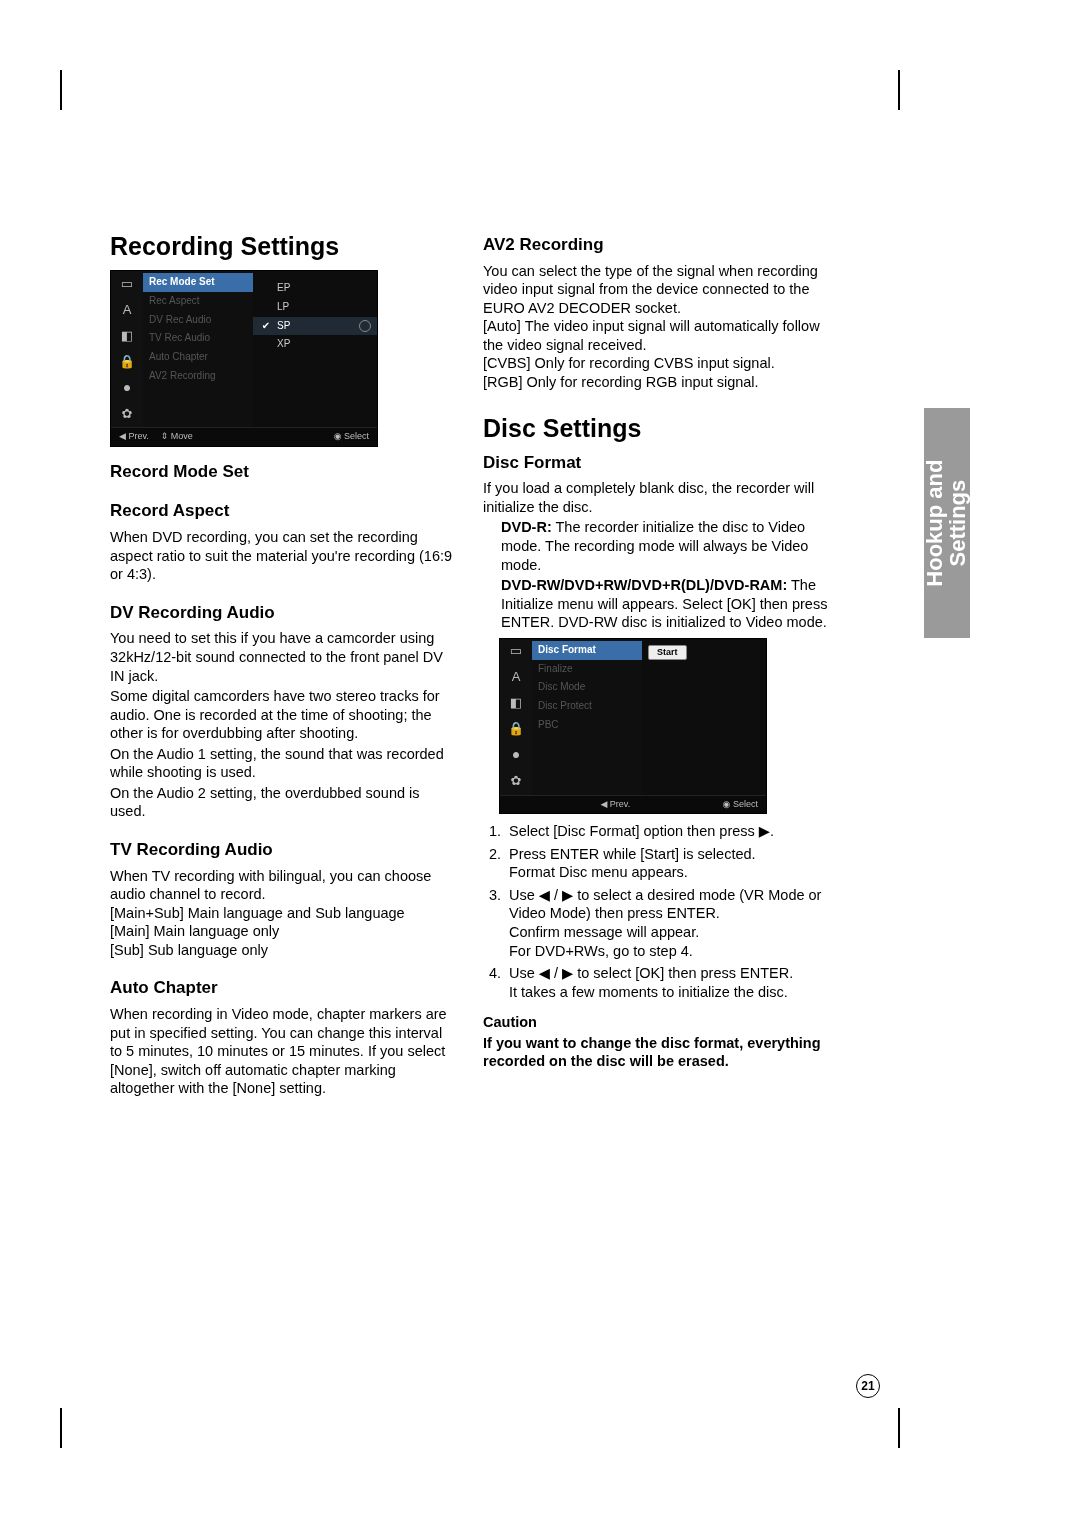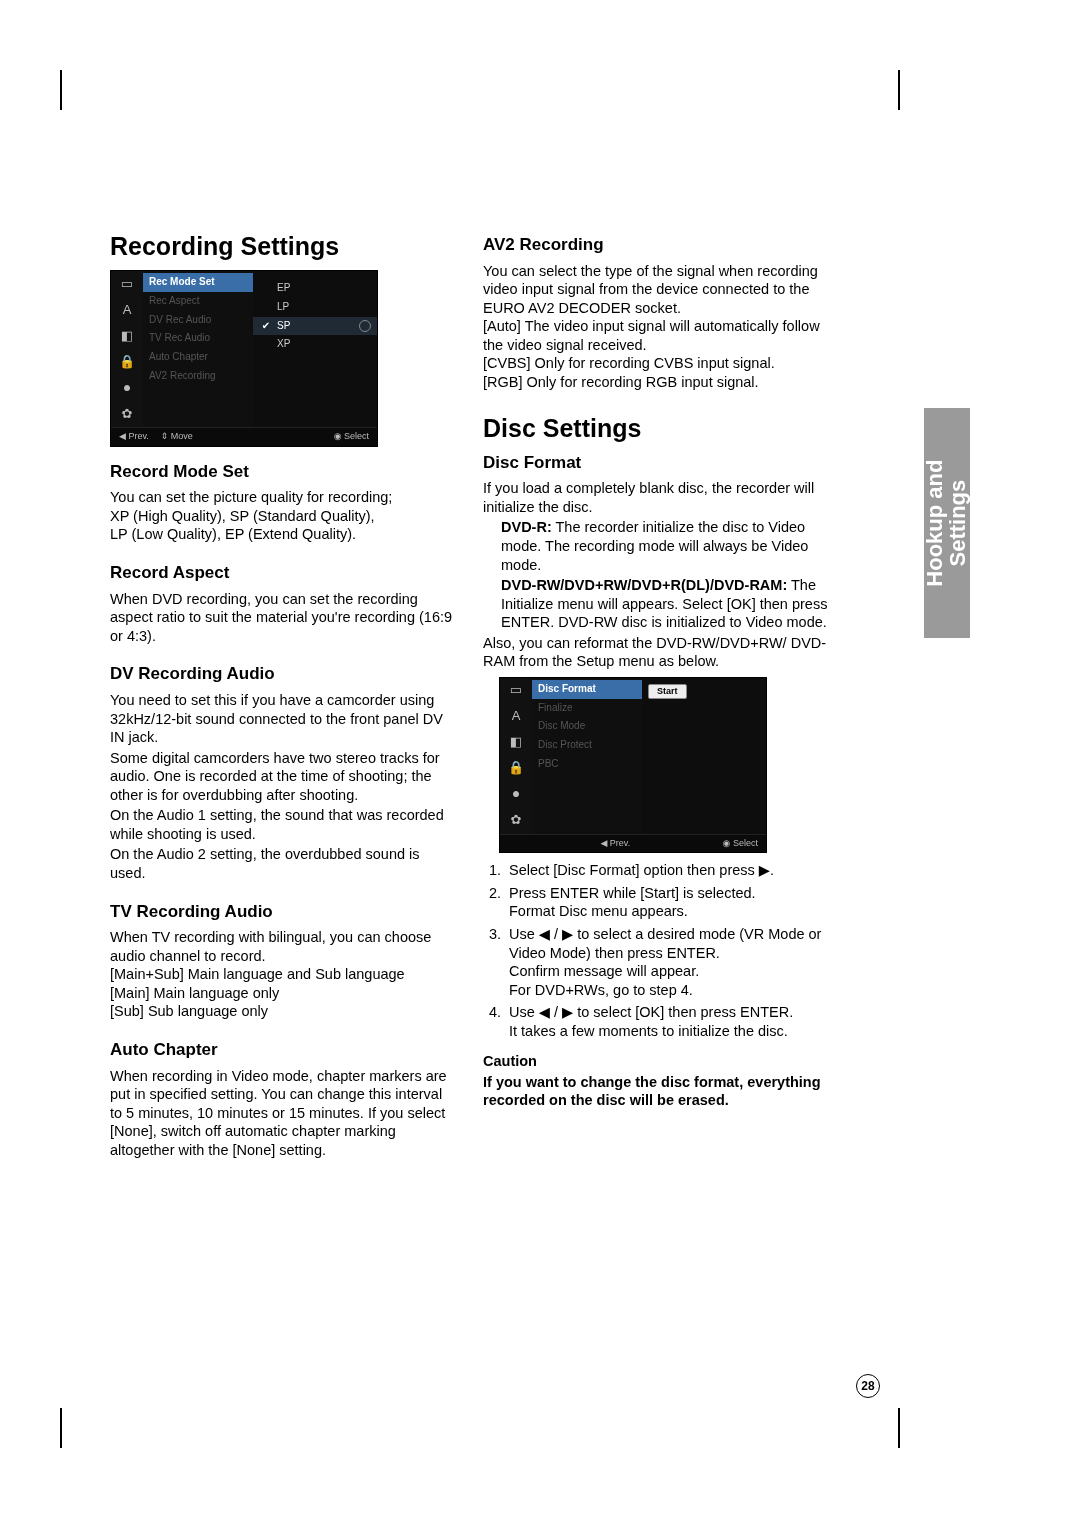--- a/index.html
+++ b/index.html
@@ -204,25 +204,20 @@
         <div class="osd-foot">
           <div class="seg">
             <span>◀ Prev.</span>
             <span>⇕ Move</span>
           </div>
           <span>◉ Select</span>
         </div>
       </div>
 
       <h2 class="first">Record Mode Set</h2>
-      <div class="tight">
-        <p>You can set the picture quality for recording;</p>
-        <p>XP (High Quality), SP (Standard Quality),</p>
-        <p>LP (Low Quality), EP (Extend Quality).</p>
-      </div>
 
       <h2>Record Aspect</h2>
       <p>When DVD recording, you can set the recording aspect ratio to suit the material you're recording (16:9 or 4:3).</p>
 
       <h2>DV Recording Audio</h2>
       <p>You need to set this if you have a camcorder using 32kHz/12-bit sound connected to the front panel DV IN jack.</p>
       <p>Some digital camcorders have two stereo tracks for audio. One is recorded at the time of shooting; the other is for overdubbing after shooting.</p>
       <p>On the Audio 1 setting, the sound that was recorded while shooting is used.</p>
       <p>On the Audio 2 setting, the overdubbed sound is used.</p>
 
@@ -250,21 +245,20 @@
       <h1 style="margin-top:20px">Disc Settings</h1>
 
       <h2 style="margin-top:6px">Disc Format</h2>
       <p>If you load a completely blank disc, the recorder will initialize the disc.</p>
       <p class="indent">
         <b>DVD-R:</b><span> The recorder initialize the disc to Video mode. The recording mode will always be Video mode.</span>
       </p>
       <p class="indent">
         <b>DVD-RW/DVD+RW/DVD+R(DL)/DVD-RAM:</b><span> The Initialize menu will appears. Select [OK] then press ENTER. DVD-RW disc is initialized to Video mode.</span>
       </p>
-      <p>Also, you can reformat the DVD-RW/DVD+RW/ DVD-RAM from the Setup menu as below.</p>
 
       <div class="osd2-wrap">
         <div class="osd osd2">
           <div class="osd-body">
             <div class="osd-icons">
               <span class="ic">▭</span>
               <span class="ic">A</span>
               <span class="ic">◧</span>
               <span class="ic">🔒</span>
               <span class="ic">⏺</span>
@@ -304,14 +298,14 @@
           <span>Use ◀ / ▶ to select [OK] then press ENTER.</span><br>
           <span>It takes a few moments to initialize the disc.</span>
         </li>
       </ol>
 
       <p class="caution-h">Caution</p>
       <p class="caution-b">If you want to change the disc format, everything recorded on the disc will be erased.</p>
     </div>
   </div>
 
-  <div class="pagenum">28</div>
+  <div class="pagenum">21</div>
 </div>
 
 </body></html>

